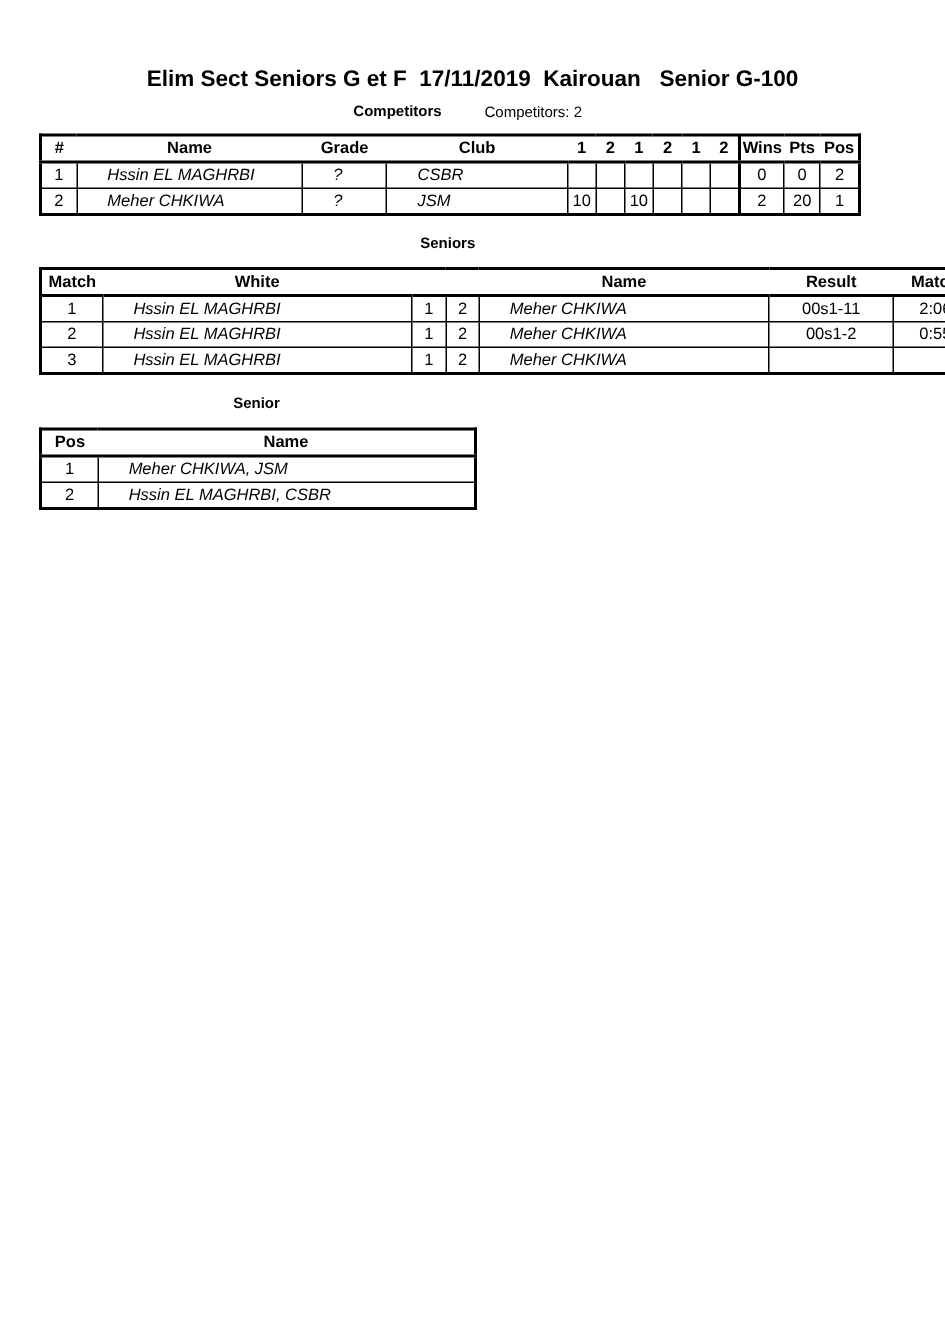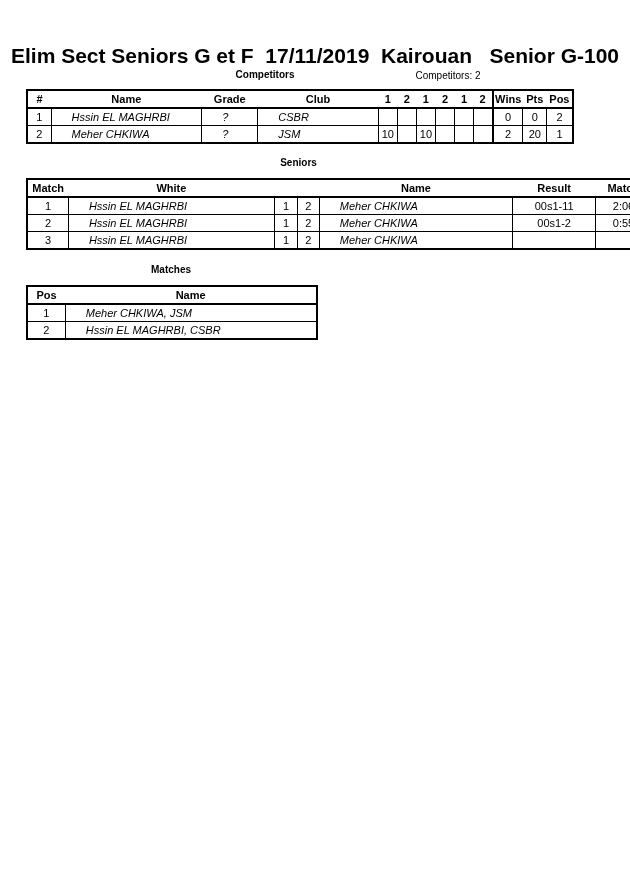--- a/index.html
+++ b/index.html
@@ -7,34 +7,34 @@
   body {
     width: 630px; height: 891px;
     position: relative;
     background: #ffffff;
     color: #000000;
     font-family: "Liberation Sans", sans-serif;
   }
   .title {
     position: absolute; top: 44px; left: 0; width: 630px;
     text-align: center;
-    font-weight: bold; font-size: 21px;
+    font-weight: bold; font-size: 15px;
     white-space: pre;
   }
   .section-heading {
     position: absolute;
     font-weight: bold; font-size: 10px;
     text-align: center;
   }
   #competitors-heading { top: 69px; left: 27px; width: 476px; }
   #matches-heading     { top: 157px; left: 27px; width: 543px; }
   #results-heading     { top: 264px; left: 27px; width: 288px; }
   #competitors-count {
     position: absolute; top: 70px; left: 323px; width: 250px;
-    text-align: center; font-size: 10px;
+    text-align: left; font-size: 10px;
   }
   table.tbl {
     position: absolute;
     border-collapse: collapse;
     table-layout: fixed;
     border: 2px solid #000;
   }
   .tbl th, .tbl td {
     border: 1px solid #000;
     height: 16px;
@@ -180,21 +180,21 @@
       <td class="l">Hssin EL MAGHRBI</td>
       <td class="c">1</td>
       <td class="c">2</td>
       <td class="l">Meher CHKIWA</td>
       <td class="c"></td>
       <td class="c"></td>
     </tr>
   </tbody>
 </table>
 
-<div class="section-heading" id="results-heading">Matches</div>
+<div class="section-heading" id="results-heading">Senior</div>
 
 <table class="tbl" id="results-table">
   <colgroup>
     <col style="width:38px">
       <col style="width:250px">
   </colgroup>
   <thead>
     <tr>
       <th>Pos</th>
       <th>Name</th>

